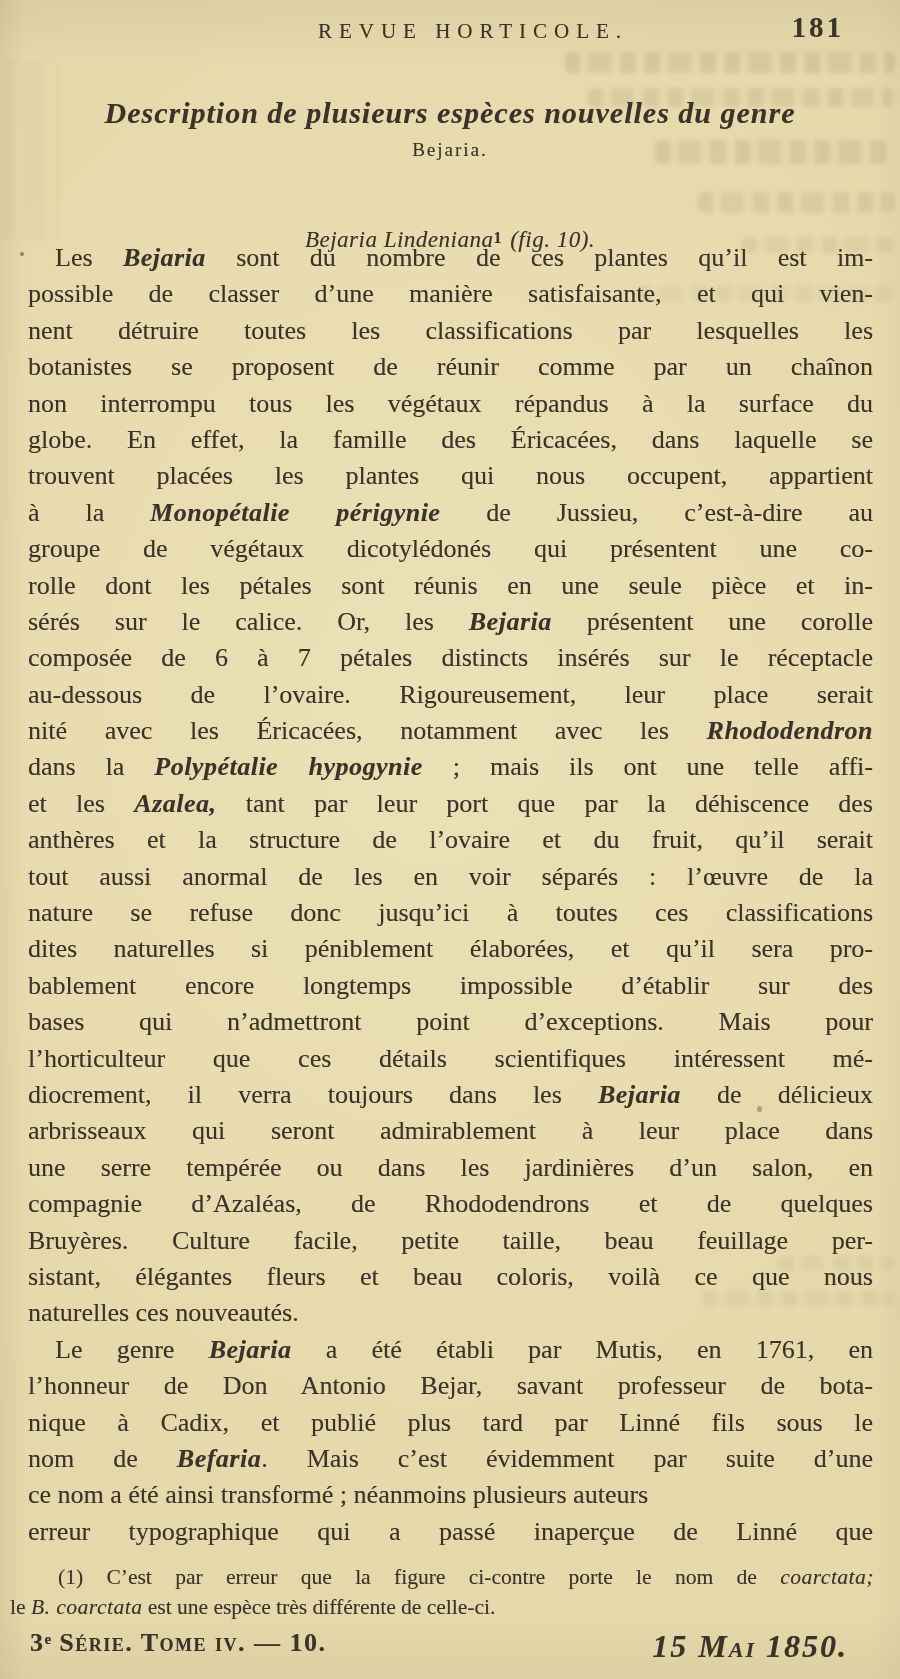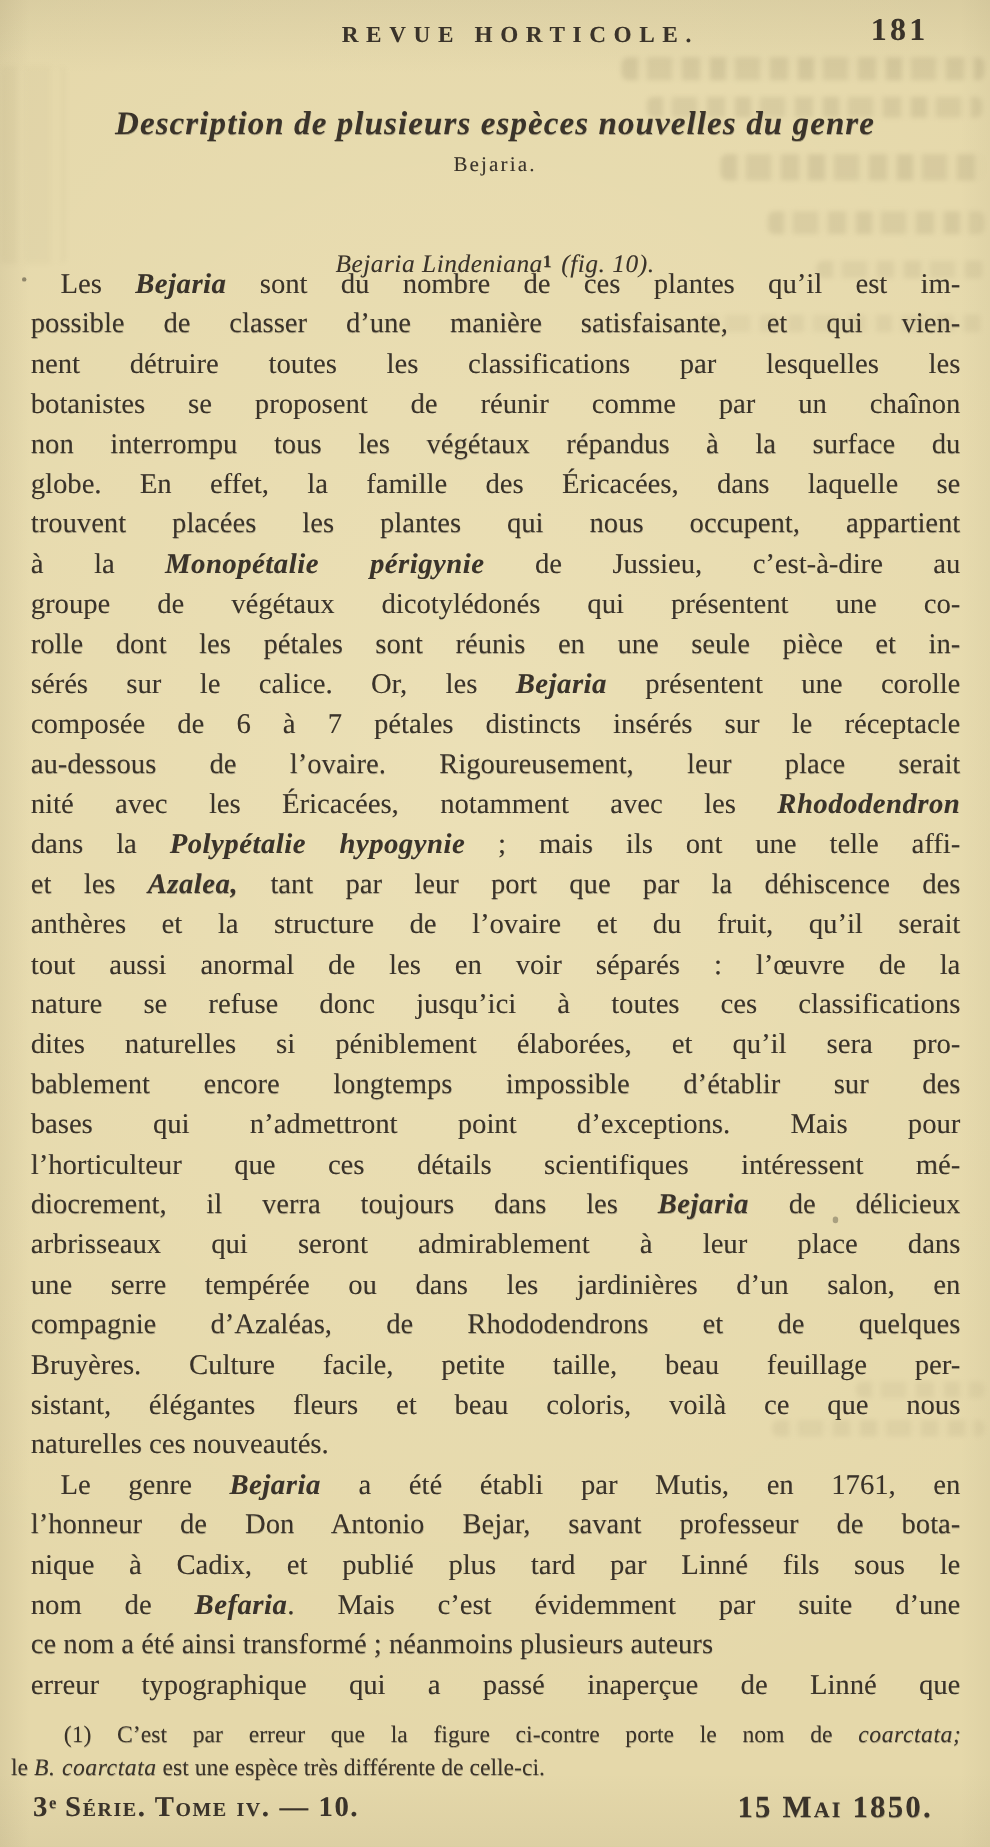--- a/index.html
+++ b/index.html
@@ -51,21 +51,21 @@
   .b8 { left: 702px; top: 1291px; width: 193px; height: 15px; opacity: .24; }
   .b9 { left: 0px;   top: 60px;  width: 60px;  height: 180px; opacity: .12; }
   .speck { position: absolute; background: rgba(58,51,42,0.5); border-radius: 50%; }
   .s1 { left: 20px; top: 252px; width: 4px; height: 4px; }
   .s2 { left: 757px; top: 1106px; width: 5px; height: 6px; opacity: .7; }
 
   
   .running-head {
     position: absolute; top: 19px; left: 0; right: 0;
     text-align: center;
-    font-size: 21px; font-weight: bold;
+    font-size: 21px; font-weight: normal;
     letter-spacing: 7px;
     padding-left: 46px;
   }
   .page-number {
     position: absolute; top: 11px; right: 56px;
     font-size: 29px; font-weight: bold; letter-spacing: 3px;
   }
 
   
   .title-block { position: absolute; top: 96px; left: 0; right: 0; text-align: center; }
@@ -116,22 +116,22 @@
 
   
   .footer-left {
     position: absolute; top: 1628px; left: 30px;
     font-size: 26px; font-weight: bold;
     font-variant: small-caps; letter-spacing: 1.5px;
   }
   .footer-left sup { font-variant: normal; font-size: 15px; vertical-align: 7px; letter-spacing: 0; }
   .footer-right {
     position: absolute; top: 1628px; right: 52px;
-    font-size: 28px; font-weight: bold;
-    font-variant: small-caps; letter-spacing: 2px;
+    font-size: 32px; font-weight: bold;
+    font-variant: small-caps; letter-spacing: 2px; font-style: italic;
   }
 </style>
 </head>
 <body>
 
 <div class="page">
 
   <div class="bleed b1"></div>
   <div class="bleed b2"></div>
   <div class="bleed b3"></div>

